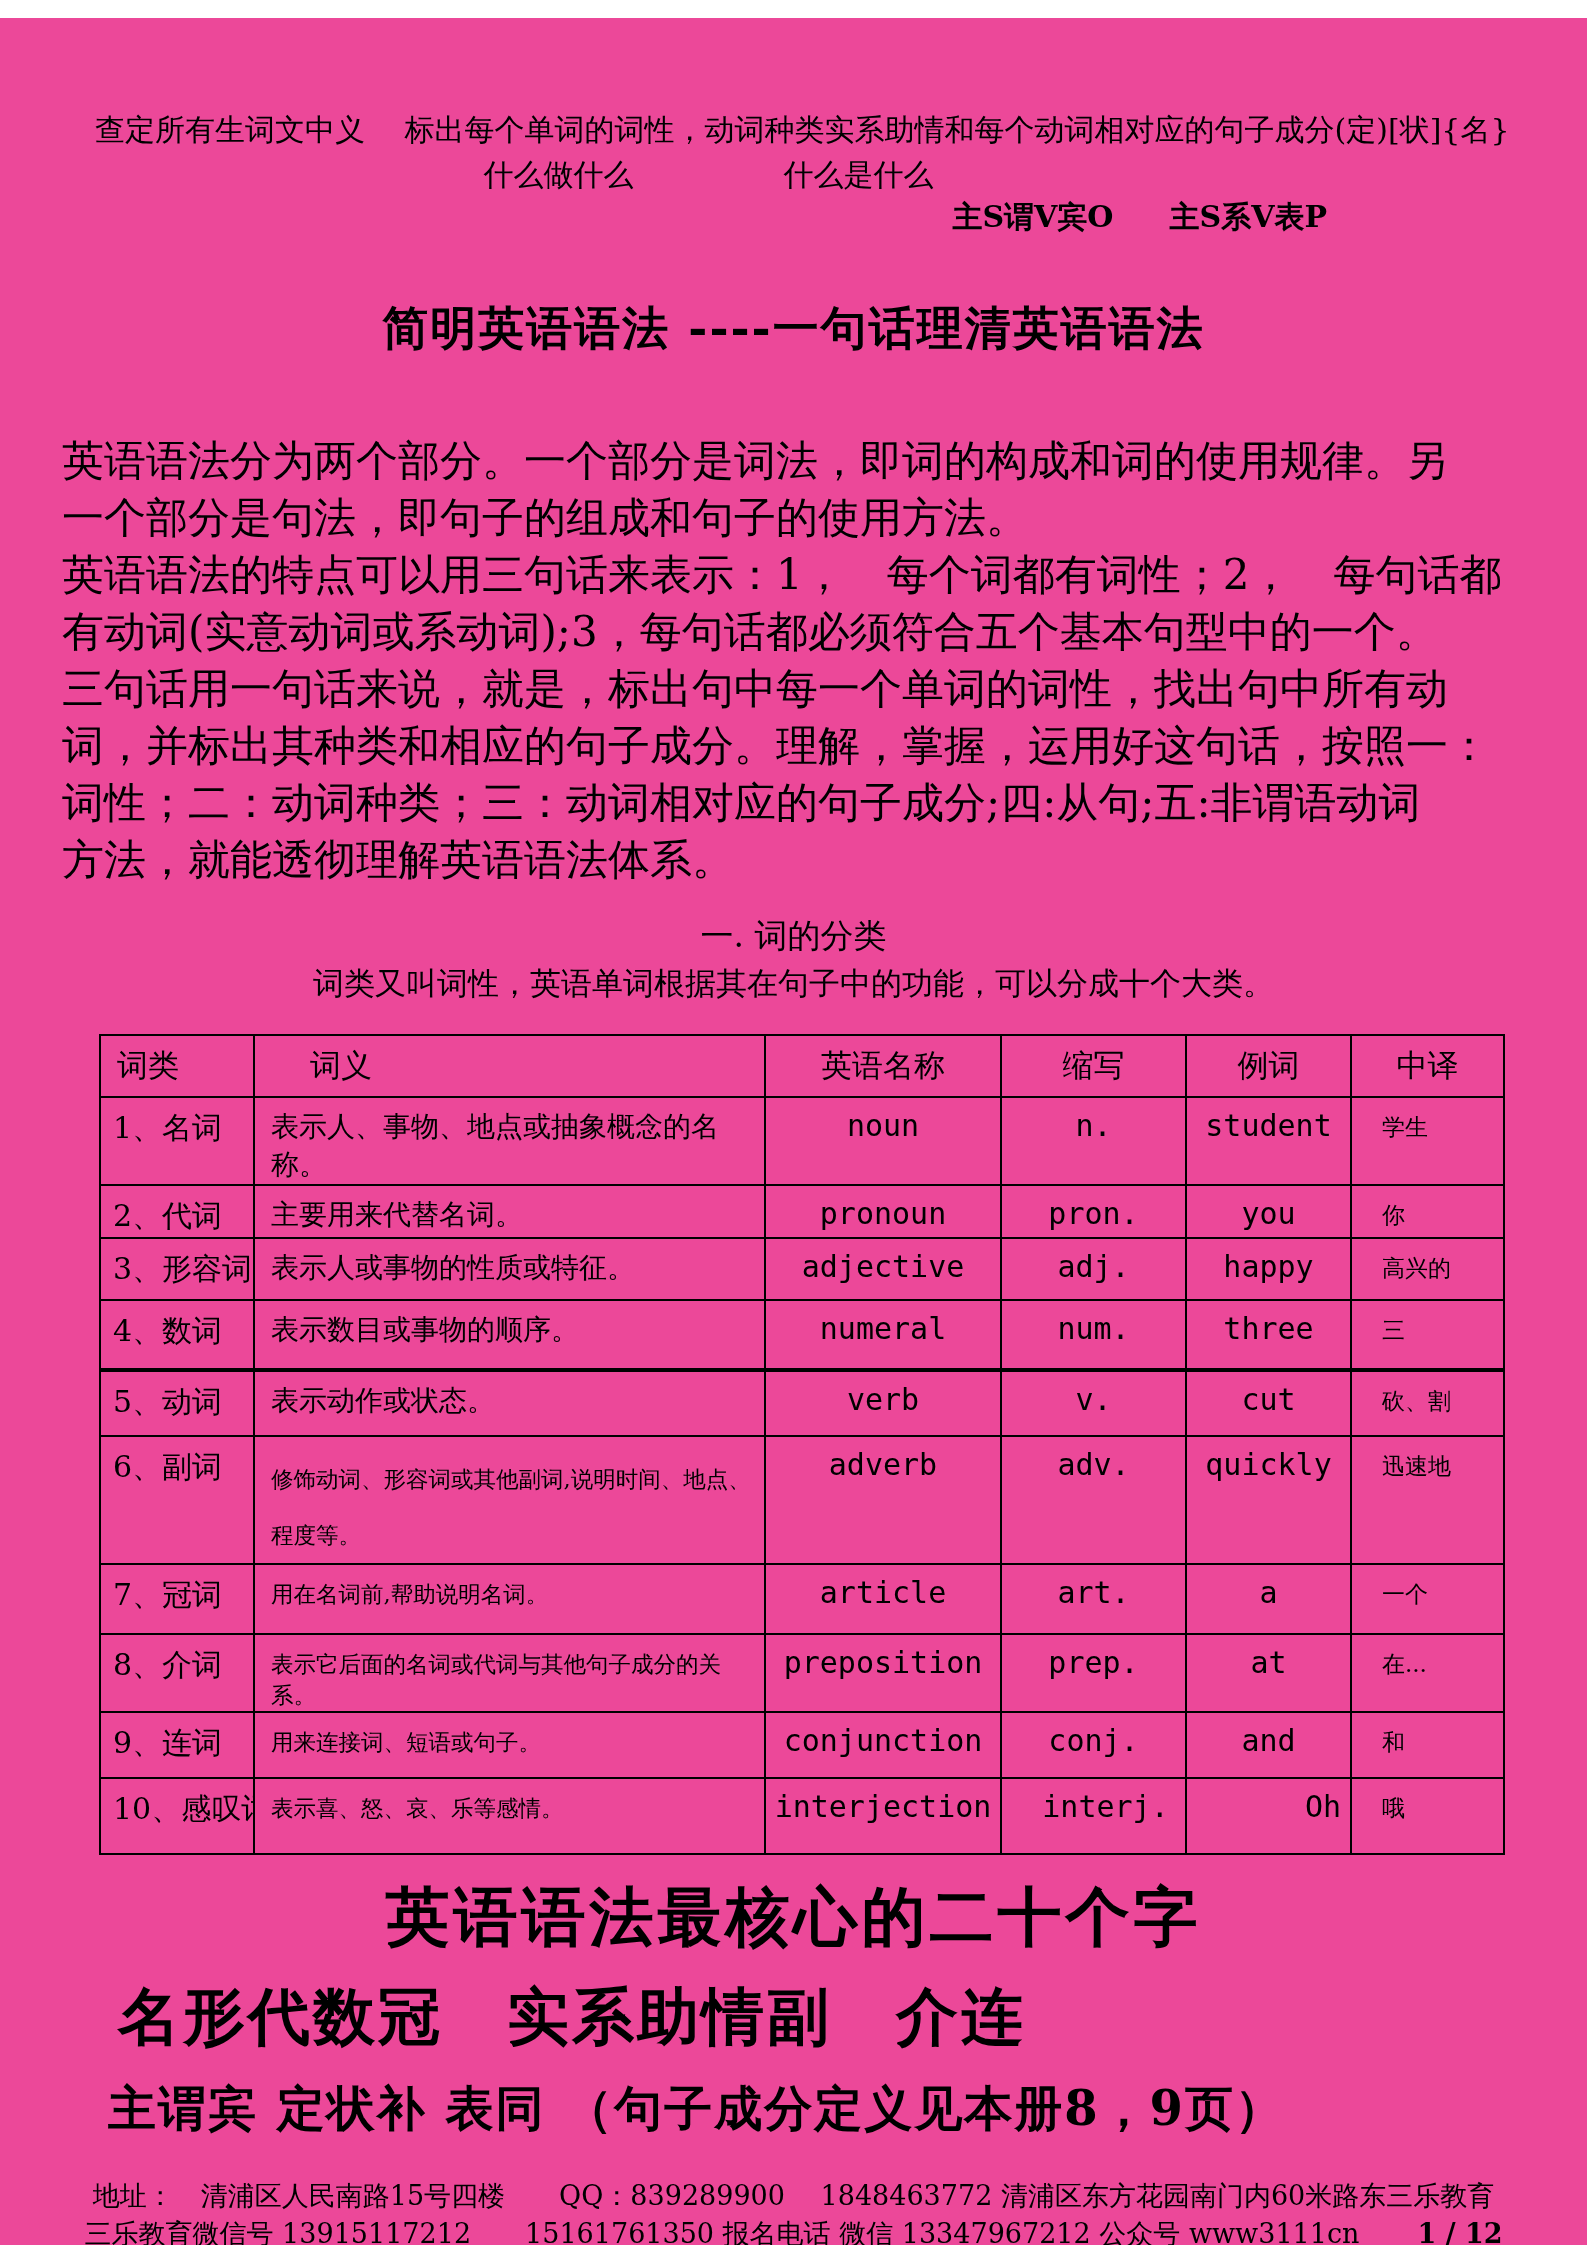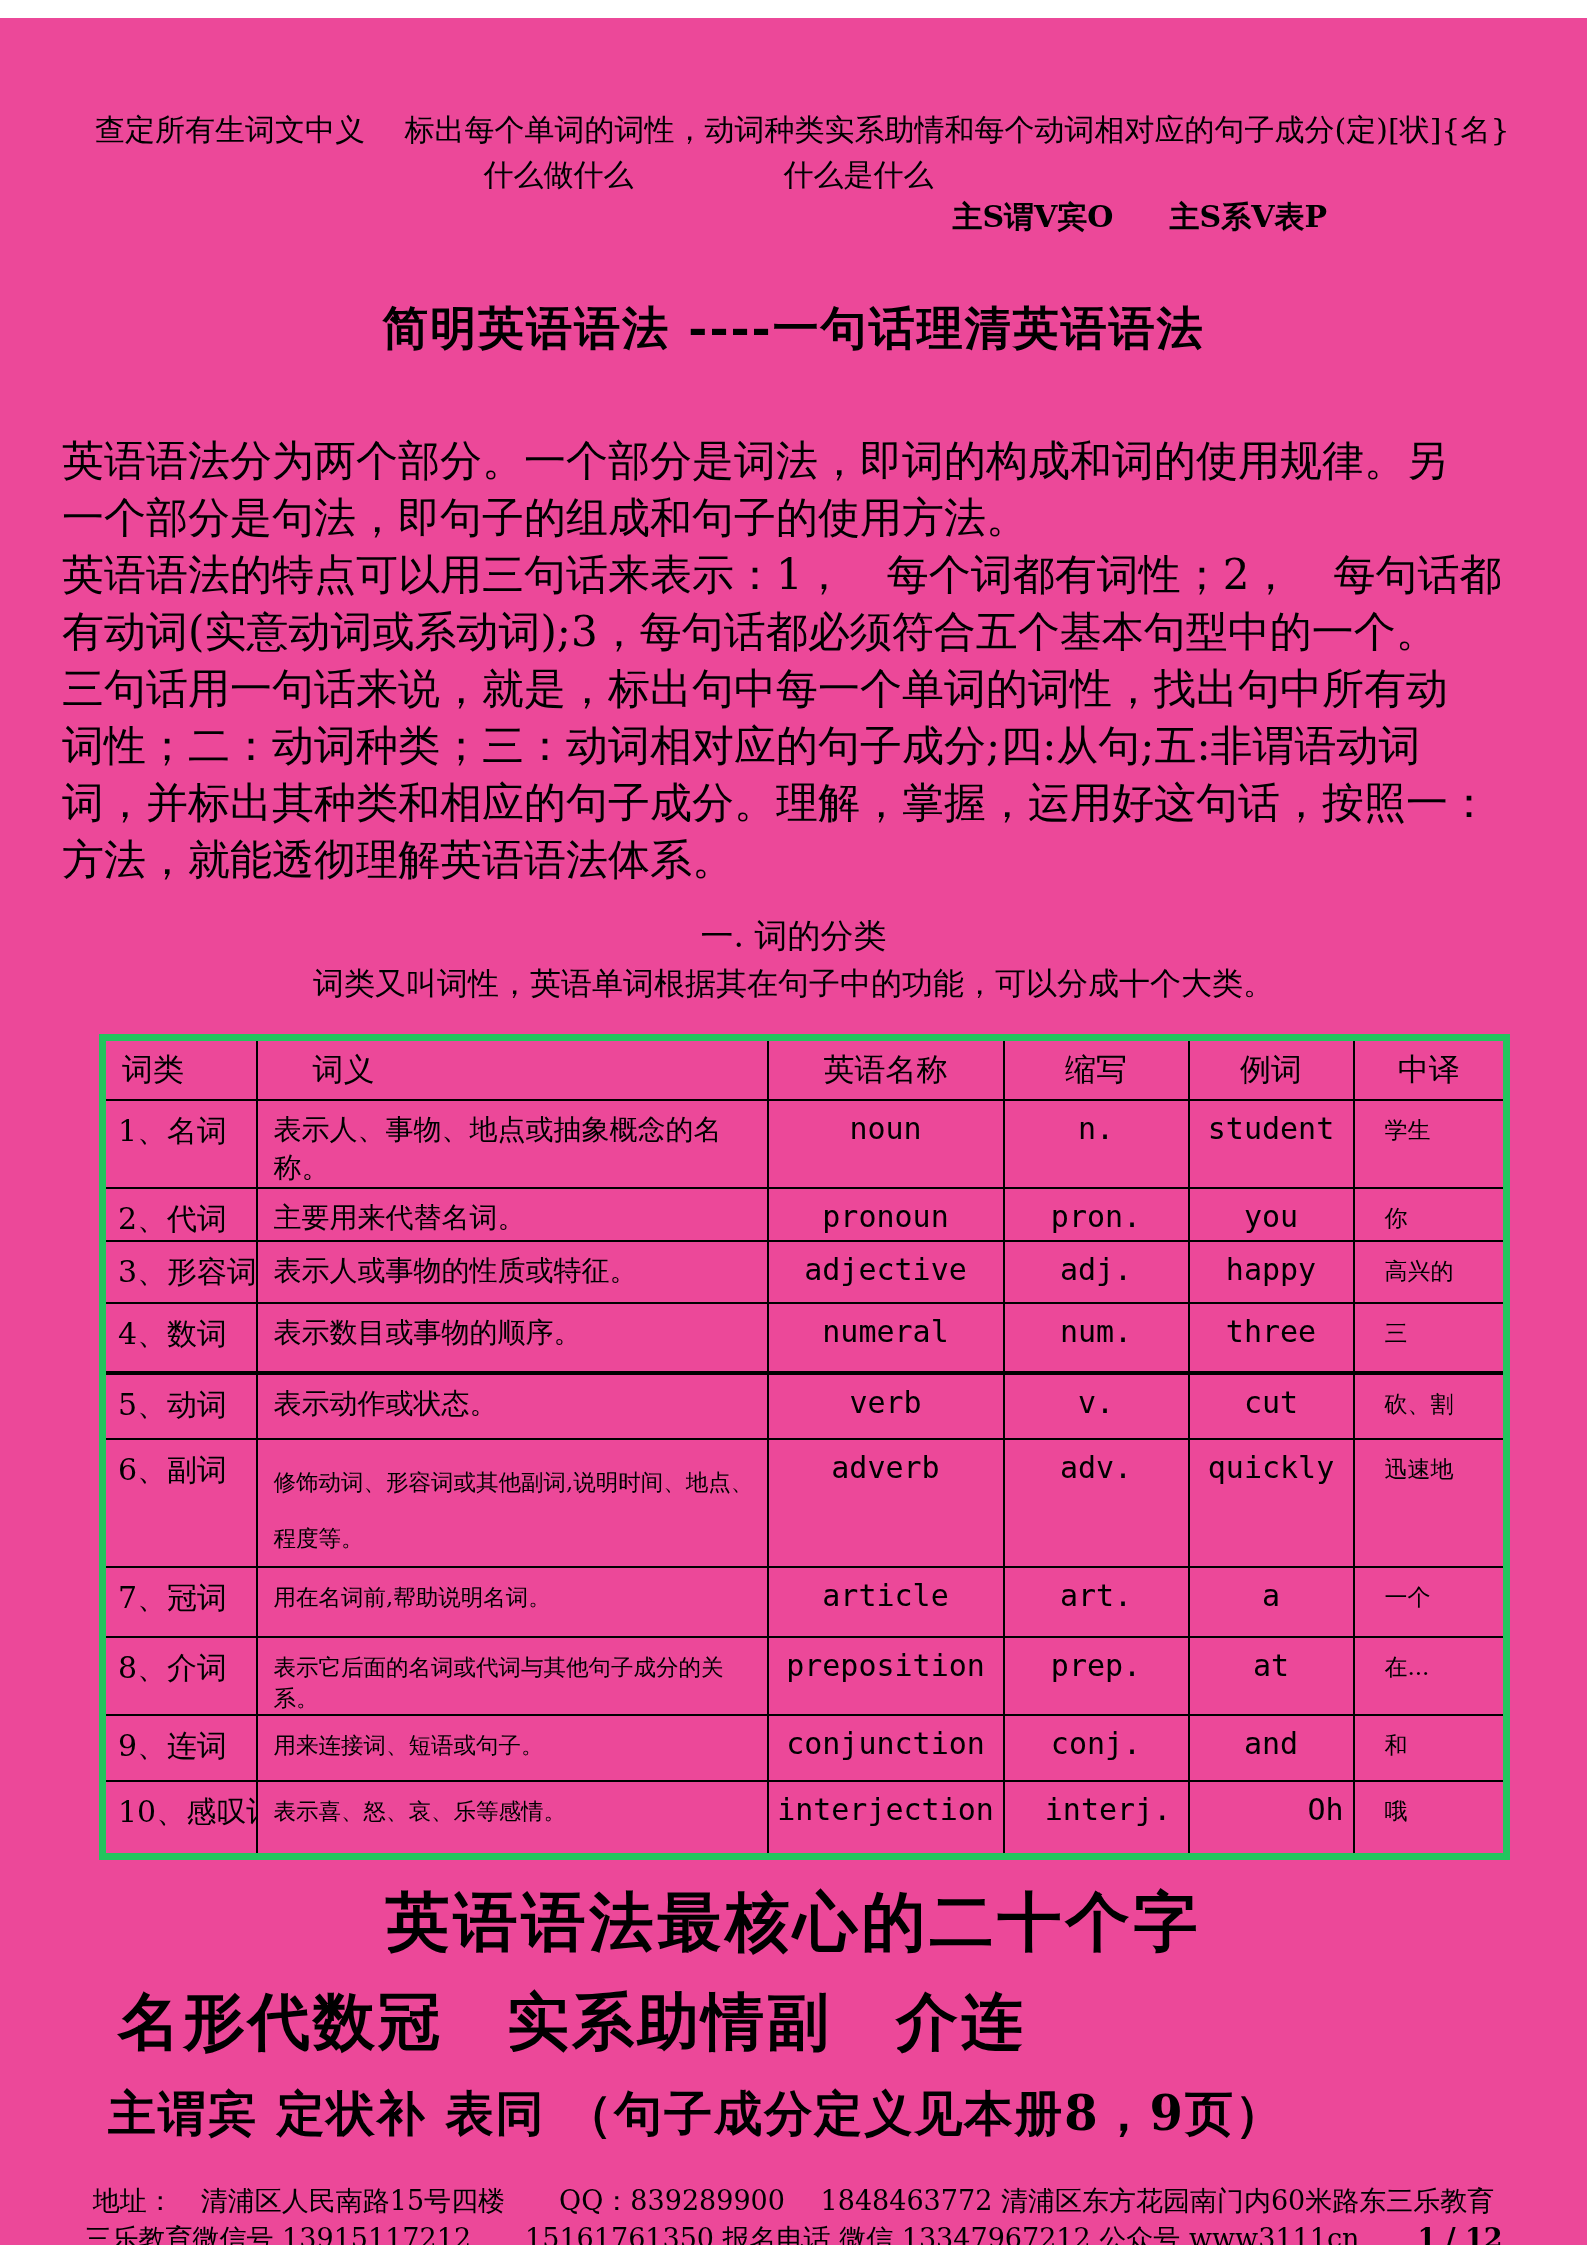--- a/index.html
+++ b/index.html
@@ -22,21 +22,21 @@
   
   .body-text { margin:74px 40px 0 62px; }
   .body-line { font-size:42px; line-height:57px; white-space:nowrap; }
   
   .section-heading { margin-top:26px; text-align:center; font-size:33px; line-height:44px; }
   .section-subtitle { margin-top:4px; text-align:center; font-size:31px; line-height:42px; }
   
   table.pos-table {
     margin:30px 0 0 99px; width:1404px;
     border-collapse:collapse; table-layout:fixed;
-    border:7px solid #22c55e;
+    border:2px solid #22c55e;
   }
   .pos-table th, .pos-table td { border:2px solid #000; vertical-align:top; overflow:hidden; }
   .pos-table thead tr { height:62px; }
   .pos-table th { vertical-align:middle; font-weight:normal; font-size:31px; text-align:center; }
   .pos-table th.c-class { text-align:left; padding-left:16px; }
   .pos-table th.c-meaning { text-align:left; padding-left:55px; }
   td.c-class   { font-size:30px; padding:10px 0 0 12px; white-space:nowrap; }
   td.c-meaning { font-size:28px; padding:10px 8px 0 16px; }
   td.c-eng, td.c-abbr, td.c-ex {
     font-family:"DejaVu Sans Mono","Liberation Mono",monospace;
@@ -83,22 +83,22 @@
   </div>
 
   <div class="doc-title">简明英语语法 ----一句话理清英语语法</div>
 
   <div class="body-text">
       <div class="body-line">英语语法分为两个部分。一个部分是词法，即词的构成和词的使用规律。另</div>
       <div class="body-line">一个部分是句法，即句子的组成和句子的使用方法。</div>
       <div class="body-line">英语语法的特点可以用三句话来表示：1，　每个词都有词性；2，　每句话都</div>
       <div class="body-line">有动词(实意动词或系动词);3，每句话都必须符合五个基本句型中的一个。</div>
       <div class="body-line">三句话用一句话来说，就是，标出句中每一个单词的词性，找出句中所有动</div>
+      <div class="body-line">词，并标出其种类和相应的句子成分。理解，掌握，运用好这句话，按照一：</div>
       <div class="body-line">词性；二：动词种类；三：动词相对应的句子成分;四:从句;五:非谓语动词</div>
-      <div class="body-line">词，并标出其种类和相应的句子成分。理解，掌握，运用好这句话，按照一：</div>
       <div class="body-line">方法，就能透彻理解英语语法体系。</div>
     </div>
 
   <div class="section-heading">一. 词的分类</div>
   <div class="section-subtitle">词类又叫词性，英语单词根据其在句子中的功能，可以分成十个大类。</div>
 
   <table class="pos-table">
     <colgroup>
       <col style="width:154px">
         <col style="width:511px">

